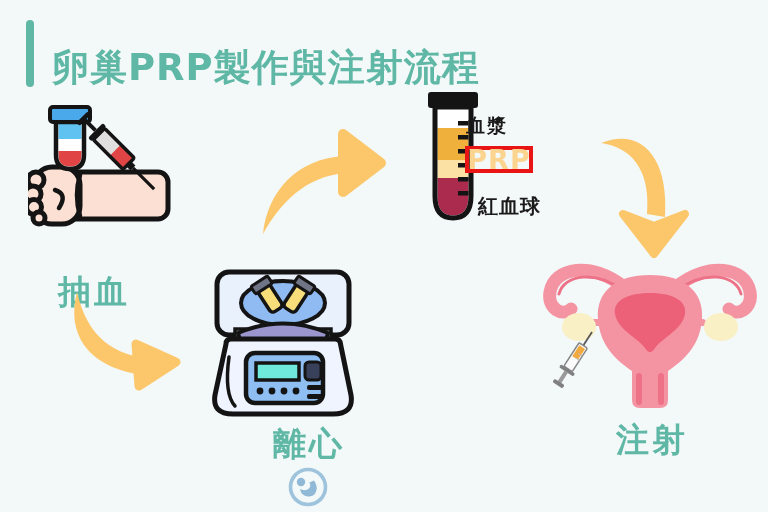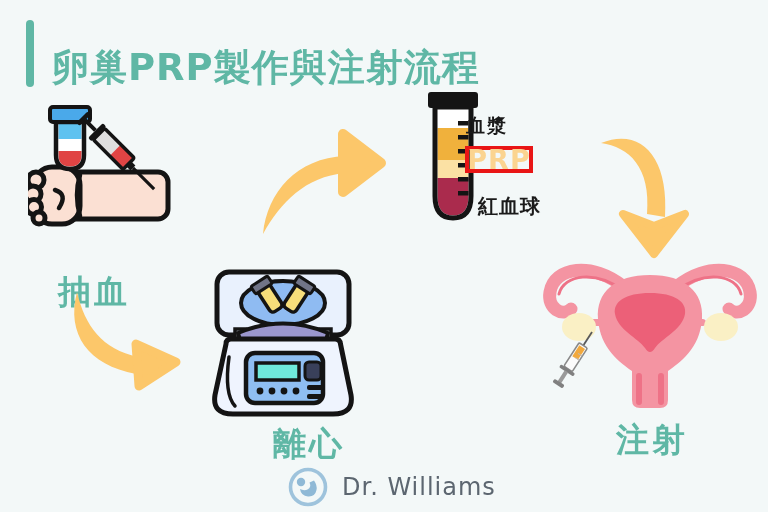--- a/index.html
+++ b/index.html
@@ -184,16 +184,15 @@
     </g>
   </svg>
   <div class="abs step-label" style="left:616px; top:418px;">注射</div>
 
   <div class="abs footer">
     <svg width="44" height="44" viewBox="0 0 44 44">
       <circle cx="22" cy="22" r="17.5" fill="none" stroke="#9EC3DC" stroke-width="3.6"></circle>
       <circle cx="15" cy="17" r="4.2" fill="#8FB9D6"></circle>
       <path d="M 14 24 Q 15 31 22 31.5 Q 29 32 30.5 25 Q 31.5 20.5 28 15.5 L 23.5 17.5 Q 25.5 22 22 24.2 Q 18 26.2 14 24 Z" fill="#8FB9D6"></path>
     </svg>
-    <div class="brand-text">Dr. Williams</div>
   </div>
 
 </div>
 
 </body></html>

